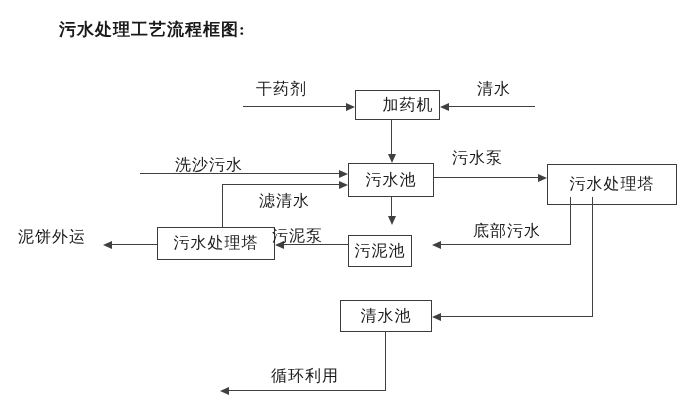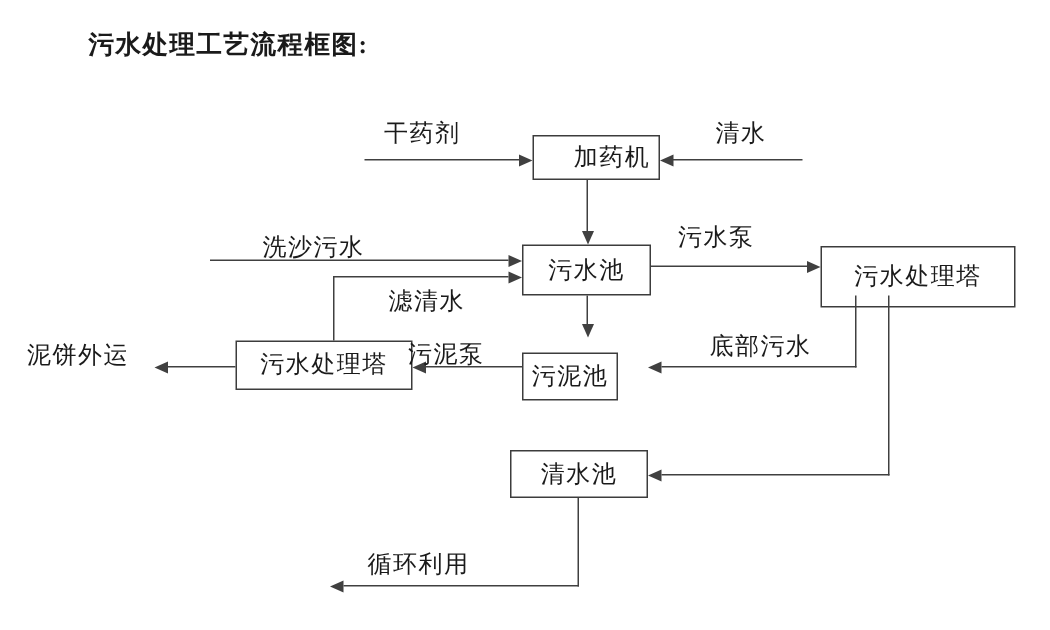--- a/index.html
+++ b/index.html
@@ -81,15 +81,15 @@
   <div class="hline" style="left:441px;top:316px;width:152px;"></div>
   <div class="ar ar-l" style="left:432px;top:313px;"></div>
 
   <div class="hline" style="left:112px;top:244px;width:45px;"></div>
   <div class="ar ar-l" style="left:103px;top:241px;"></div>
   <div class="lbl" style="left:18px;top:227px;">泥饼外运</div>
 
   <div class="vline" style="left:385px;top:332px;height:59px;"></div>
   <div class="hline" style="left:229px;top:390px;width:157px;"></div>
   <div class="ar ar-l" style="left:220px;top:387px;"></div>
-  <div class="lbl" style="left:245px;top:366px;text-align:right;">循环利用</div>
+  <div class="lbl" style="left:271px;top:366px;text-align:right;">循环利用</div>
 
 </div>
 
 </body></html>

